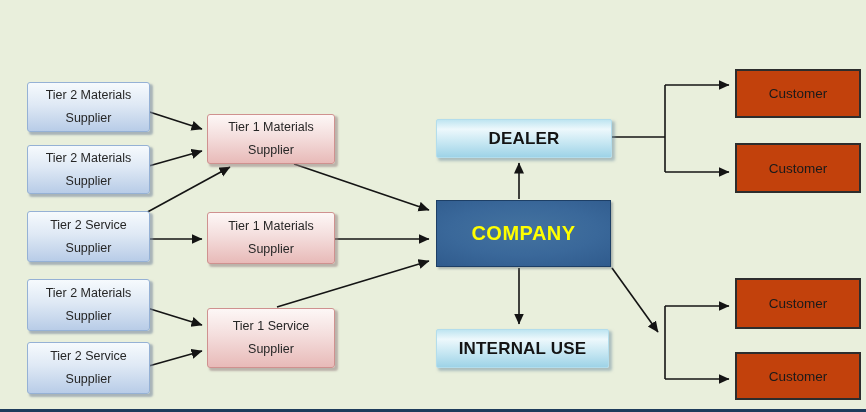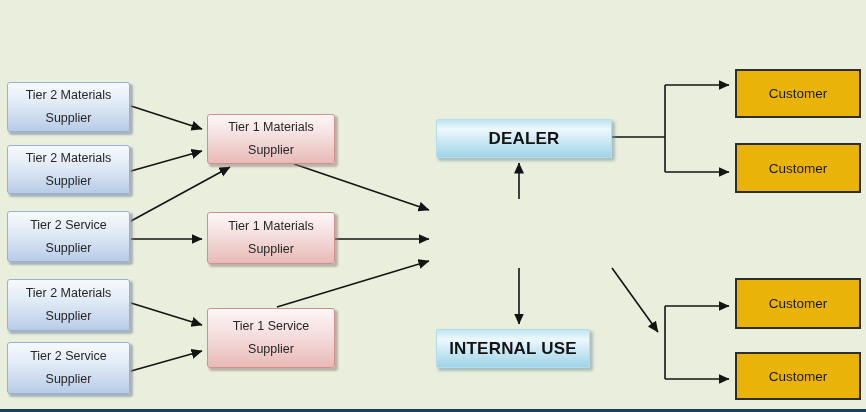--- a/index.html
+++ b/index.html
@@ -18,21 +18,21 @@
   svg.edges .edge{fill:none;stroke:#141414;stroke-width:1.6px;}
   .node{
     position:absolute;display:flex;align-items:center;justify-content:center;
     text-align:center;box-sizing:border-box;white-space:pre-line;
   }
   
   .tier2{
     background:linear-gradient(180deg,#f6fafd 0%,#dfe9f5 45%,#b8cce7 100%);
     border:1px solid #95b1d5;border-radius:3px;
     box-shadow:2.5px 2.5px 2px rgba(125,140,160,.6);
-    font-size:12.5px;line-height:23px;color:#262626;
+    font-size:12.5px;line-height:23px;color:#262626;margin-left:20px;
   }
   
   .tier1{
     background:linear-gradient(180deg,#fdf7f6 0%,#f4dedd 45%,#e8bab8 100%);
     border:1px solid #cf918f;border-radius:3px;
     box-shadow:2.5px 2.5px 2px rgba(150,130,130,.55);
     font-size:12.5px;line-height:23px;color:#262626;
   }
   
   .channel{
@@ -43,35 +43,35 @@
   }
   
   .hub{
     background:radial-gradient(ellipse 95% 85% at 50% 45%, #44739f 0%, #3a689a 45%, #2b5587 100%);
     border:1px solid #1d3f66;
     box-shadow:2px 2px 2px rgba(100,110,120,.45);
     font-size:20px;font-weight:800;color:#ffff00;letter-spacing:.5px;
   }
   
   .customer{
-    background:#eab308;border:2px solid #2d2d2d;
+    background:#c2410c;border:2px solid #2d2d2d;
     font-size:13.5px;color:#1a1a1a;
   }
   
   .p1{left:7px;top:82px;width:123px;height:50px;}
   .p2{left:7px;top:145px;width:123px;height:49px;}
   .p3{left:7px;top:211px;width:123px;height:51px;}
   .p4{left:7px;top:279px;width:123px;height:52px;}
   .p5{left:7px;top:342px;width:123px;height:52px;}
   .q1{left:207px;top:114px;width:128px;height:50px;}
   .q2{left:207px;top:212px;width:128px;height:52px;}
   .q3{left:207px;top:308px;width:128px;height:60px;}
   .dealer{left:436px;top:119px;width:176px;height:39px;text-align:right;}
   .company{left:436px;top:200px;width:175px;height:67px;}
-  .internal{left:436px;top:329px;width:154px;height:39px;}
+  .internal{left:436px;top:329px;width:173px;height:39px;}
   .c1{left:735px;top:69px;width:126px;height:49px;}
   .c2{left:735px;top:143px;width:126px;height:50px;}
   .c3{left:735px;top:278px;width:126px;height:51px;}
   .c4{left:735px;top:352px;width:126px;height:48px;}
   .bottom-bar{position:absolute;left:0;bottom:0;width:866px;height:3px;background:#1e3c5c;}
 </style>
 </head>
 <body>
 
 <div class="stage">
@@ -116,20 +116,21 @@
 Supplier</div>
 
   <div class="node tier1 q1">Tier 1 Materials
 Supplier</div>
   <div class="node tier1 q2">Tier 1 Materials
 Supplier</div>
   <div class="node tier1 q3">Tier 1 Service
 Supplier</div>
 
   <div class="node channel dealer">DEALER</div>
+  <div class="node hub company">COMPANY</div>
   <div class="node channel internal">INTERNAL USE</div>
 
   <div class="node customer c1">Customer</div>
   <div class="node customer c2">Customer</div>
   <div class="node customer c3">Customer</div>
   <div class="node customer c4">Customer</div>
 
   <div class="bottom-bar"></div>
 </div>
 

